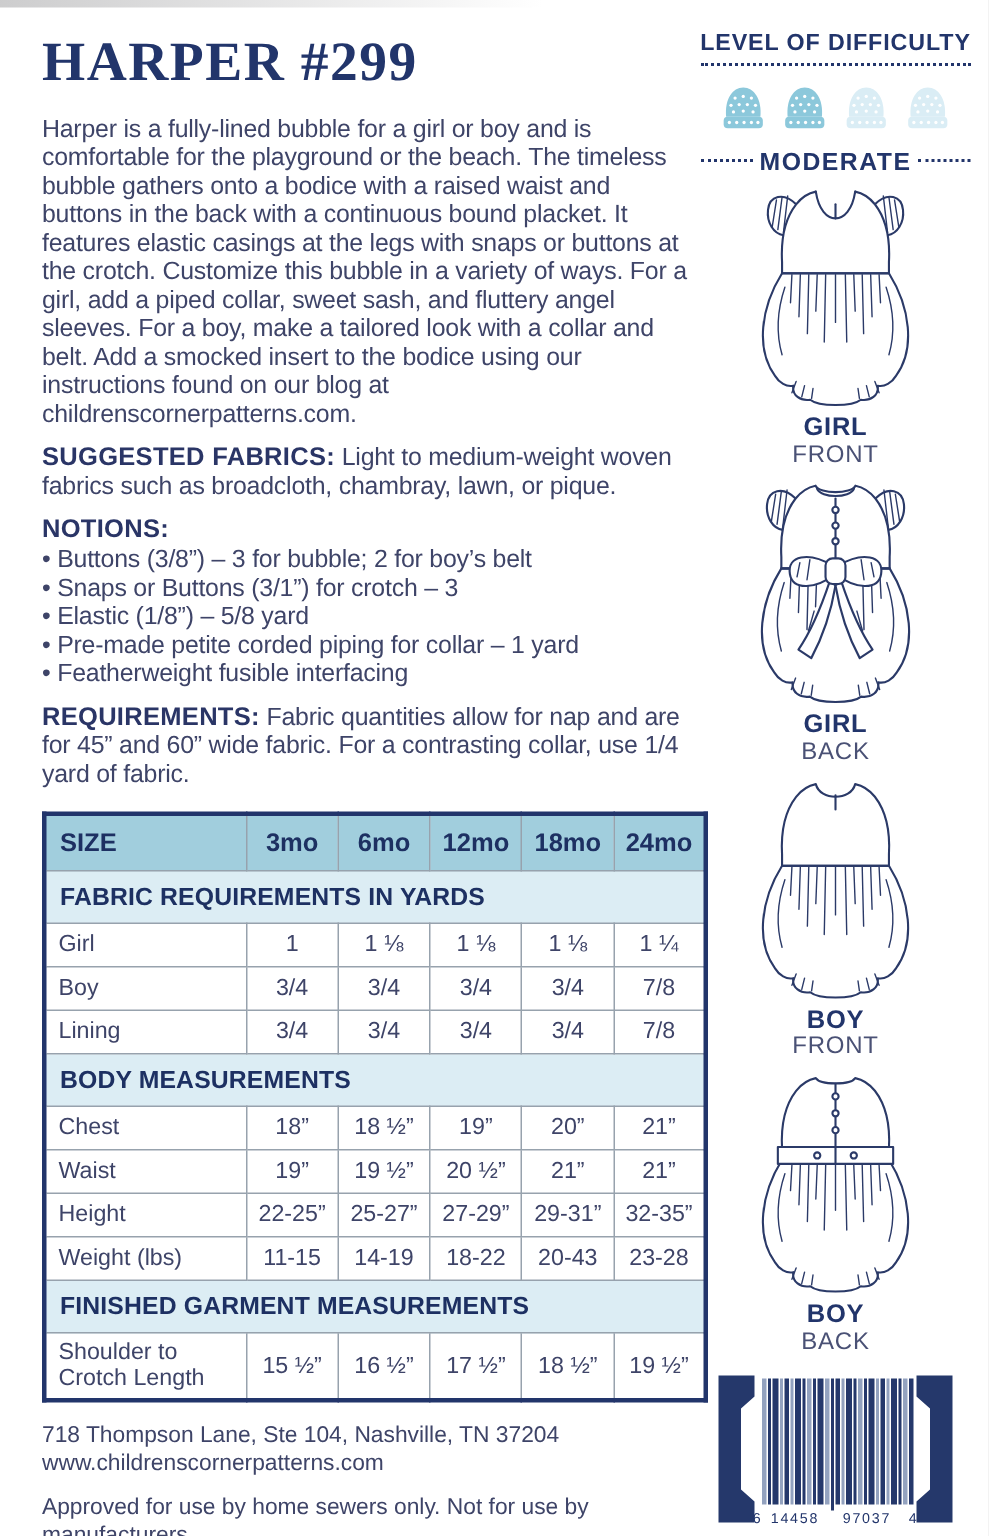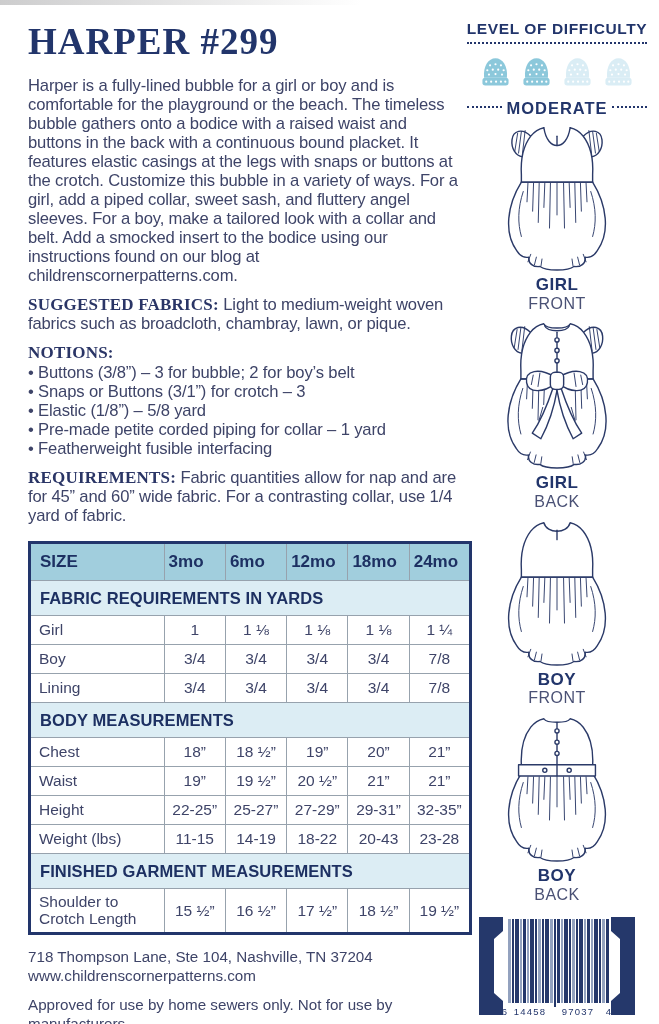--- a/index.html
+++ b/index.html
@@ -14,38 +14,38 @@
 
   
   .left-col { position:absolute; left:28px; top:20px; width:436px; }
   .title {
     font-family:"Liberation Serif", serif; font-weight:600;
     font-size:37px; letter-spacing:1px; color:#22356b; margin-bottom:13px;
   }
   .body-text { font-size:16.6px; line-height:19px; letter-spacing:-0.15px; }
   .para { margin-bottom:10px; }
   .shead {
-    font-family:Liberation Serif, serif; font-weight:600;
+    font-family:Liberation Sans, sans-serif; font-weight:600;
     font-size:17px; color:#2a3566; letter-spacing:0.2px;
   }
   .notions-list { margin-bottom:10px; }
   .notion-item { font-size:16.6px; line-height:19px; letter-spacing:-0.15px; }
 
   
   table.size-table {
     width:444px; margin-top:16px; border-collapse:collapse;
     border:3px solid #22356b;
   }
   table.size-table th, table.size-table td { border:1px solid #97a2ad; }
   th.size-cell, th.size-col {
     background:#a1cedd; color:#1d3062; font-size:17px; padding:8px 4px;
     border-left:2px solid #22356b; border-bottom:2.5px solid #22356b; border-top:2.5px solid #22356b;
   }
   th.size-cell { text-align:left; padding-left:9px; width:134px; }
-  th.size-col { text-align:left; width:61px; }
+  th.size-col { text-align:center; width:61px; }
   td.sec-header {
     background:#dcedf4; color:#1d3062; font-weight:bold; font-size:16.5px;
     padding:7.5px 9px; letter-spacing:0.1px;
     border-top:2.5px solid #22356b; border-bottom:2.5px solid #22356b;
   }
   td.row-label { font-size:15.5px; padding:5px 8px; color:#3e4468; line-height:1.08; }
   td.row-val { font-size:15.5px; text-align:center; padding:5px 2px; color:#3e4468; }
 
   
   .footer { margin-top:13px; font-size:15.2px; line-height:18.5px; }

